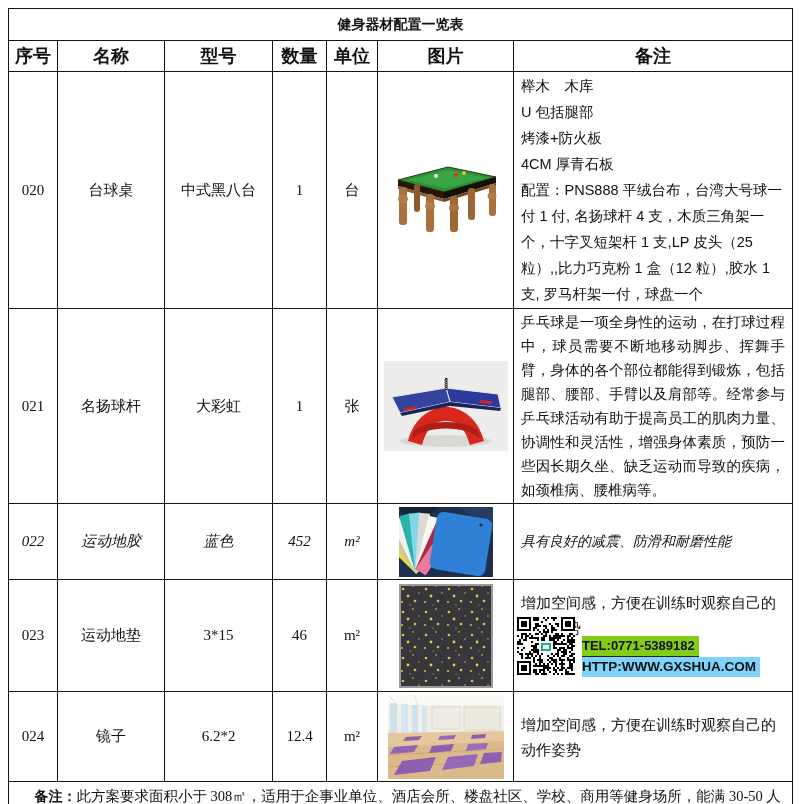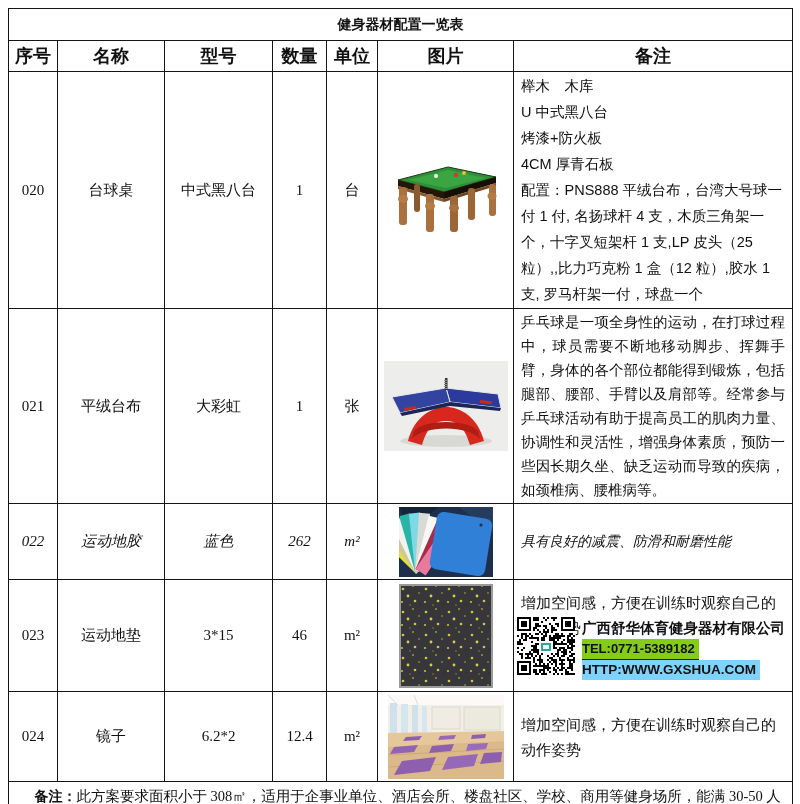--- a/index.html
+++ b/index.html
@@ -80,30 +80,30 @@
           <rect x="66" y="52" width="8" height="36" rx="3" fill="#9c6735"></rect>
               <ellipse cx="70" cy="64" rx="5" ry="4" fill="#a9713d"></ellipse>
           <rect x="84" y="44" width="7" height="32" rx="3" fill="#9c6735"></rect>
           <rect x="105" y="40" width="7" height="32" rx="3" fill="#a9713d"></rect>
               <ellipse cx="108" cy="52" rx="4.5" ry="3.5" fill="#b57c45"></ellipse>
           <rect x="30" y="40" width="6" height="28" rx="3" fill="#8a5a2e"></rect>
         </svg>
       </td>
       <td class="remark rk0">
         <div>榉木　木库</div>
-        <div>U 中式黑八台</div>
+        <div>U 包括腿部</div>
         <div>烤漆+防火板</div>
         <div>4CM 厚青石板</div>
         <div>配置：PNS888 平绒台布，台湾大号球一付 1 付, 名扬球杆 4 支，木质三角架一个，十字叉短架杆 1 支,LP 皮头（25 粒）,,比力巧克粉 1 盒（12 粒）,胶水 1 支, 罗马杆架一付，球盘一个</div>
       </td>
     </tr>
 
     <tr style="height:192px;">
       <td class="c">021</td>
-      <td class="c">平绒台布</td>
+      <td class="c">名扬球杆</td>
       <td class="c">大彩虹</td>
       <td class="c">1</td>
       <td class="c">张</td>
       <td class="pic">
         <svg width="124" height="90" viewBox="0 0 124 90">
           <rect x="0" y="0" width="124" height="90" fill="#ededeb"></rect>
           <ellipse cx="62" cy="80" rx="46" ry="6" fill="#d8d8d4"></ellipse>
           <path d="M24,80 C30,56 48,46 62,46 C76,46 94,56 100,80 L86,84 C80,64 72,60 62,60 C52,60 44,64 38,84 Z" fill="#d8281e"></path>
           <path d="M30,70 C40,58 84,58 94,70 L96,78 C84,64 40,64 28,78 Z" fill="#b01d14"></path>
           <polygon points="62,27 114,33 117,47 66,41" fill="#2b3a9c" stroke="#e8e8e8" stroke-width="1"></polygon>
@@ -115,21 +115,21 @@
           <rect x="96" y="39" width="12" height="3" transform="rotate(6 96 39)" fill="#c8281e"></rect>
         </svg>
       </td>
       <td class="remark rk1">乒乓球是一项全身性的运动，在打球过程中，球员需要不断地移动脚步、挥舞手臂，身体的各个部位都能得到锻炼，包括腿部、腰部、手臂以及肩部等。经常参与乒乓球活动有助于提高员工的肌肉力量、协调性和灵活性，增强身体素质，预防一些因长期久坐、缺乏运动而导致的疾病，如颈椎病、腰椎病等。</td>
     </tr>
 
     <tr style="height:76px;font-style:italic;">
       <td class="c">022</td>
       <td class="c">运动地胶</td>
       <td class="c">蓝色</td>
-      <td class="c">262</td>
+      <td class="c">452</td>
       <td class="c">m²</td>
       <td class="pic">
         <svg width="94" height="70" viewBox="0 0 94 70">
           <rect width="94" height="70" fill="#1d2f4c"></rect>
           <polygon points="0,0 40,0 10,22" fill="#16243a"></polygon>
           <polygon points="60,0 94,0 94,26" fill="#253c5e"></polygon>
           <g transform="translate(20,64)">
             <rect x="-4" y="-56" width="11" height="56" transform="rotate(-46)" fill="#e3df3a"></rect>
             <rect x="-4" y="-56" width="11" height="56" transform="rotate(-36)" fill="#cfc79c"></rect>
             <rect x="-4" y="-56" width="11" height="56" transform="rotate(-26)" fill="#f2f2ee"></rect>
@@ -544,18 +544,18 @@
         <rect x="23" y="1" width="5" height="5" fill="#fff"></rect>
         <rect x="24" y="2" width="3" height="3" fill="#000"></rect>
         <rect x="0" y="22" width="7" height="7" fill="#000"></rect>
         <rect x="1" y="23" width="5" height="5" fill="#fff"></rect>
         <rect x="2" y="24" width="3" height="3" fill="#000"></rect>
         <rect x="11" y="12" width="7" height="6" fill="#fff"></rect>
         <rect x="12" y="13" width="5" height="4" fill="#2aa89a"></rect>
         <rect x="13" y="14" width="3" height="2" fill="#e8f6f4"></rect>
       </svg>
     <div class="wm-text">
-      <div class="wm-line1">广西舒华体育健身器材有限公司</div><br>
+      <br>
       <div class="wm-line2">TEL:0771-5389182</div><br>
       <div class="wm-line3">HTTP:WWW.GXSHUA.COM</div>
     </div>
   </div>
 </div>
 
 </body></html>

